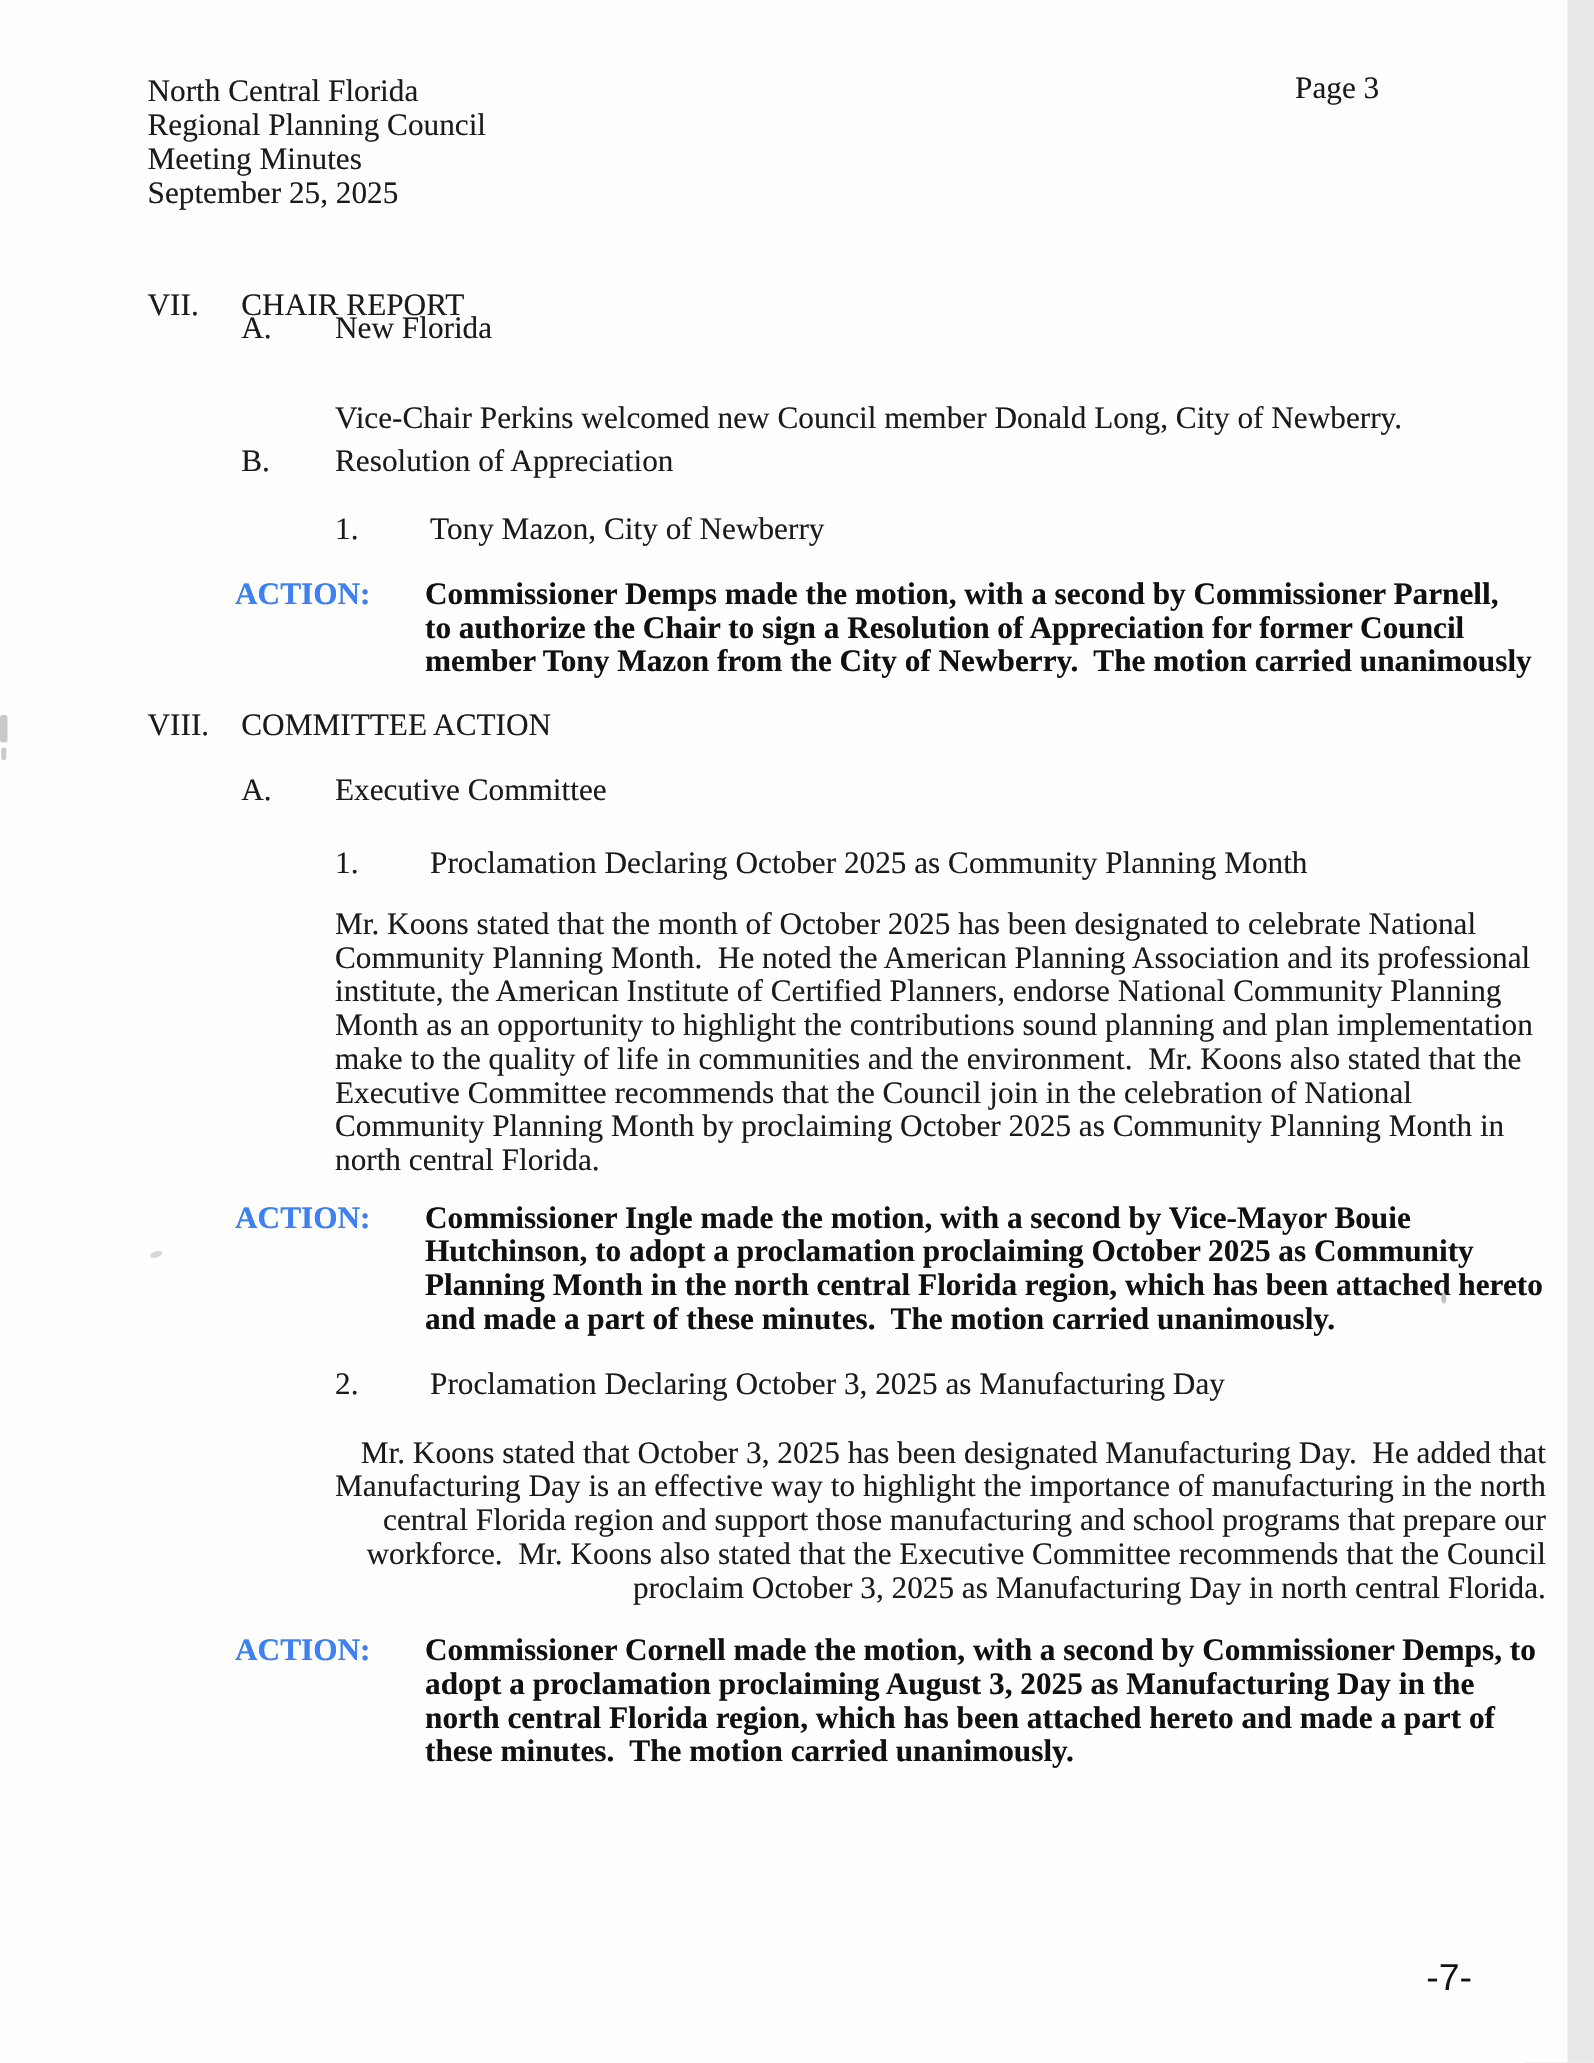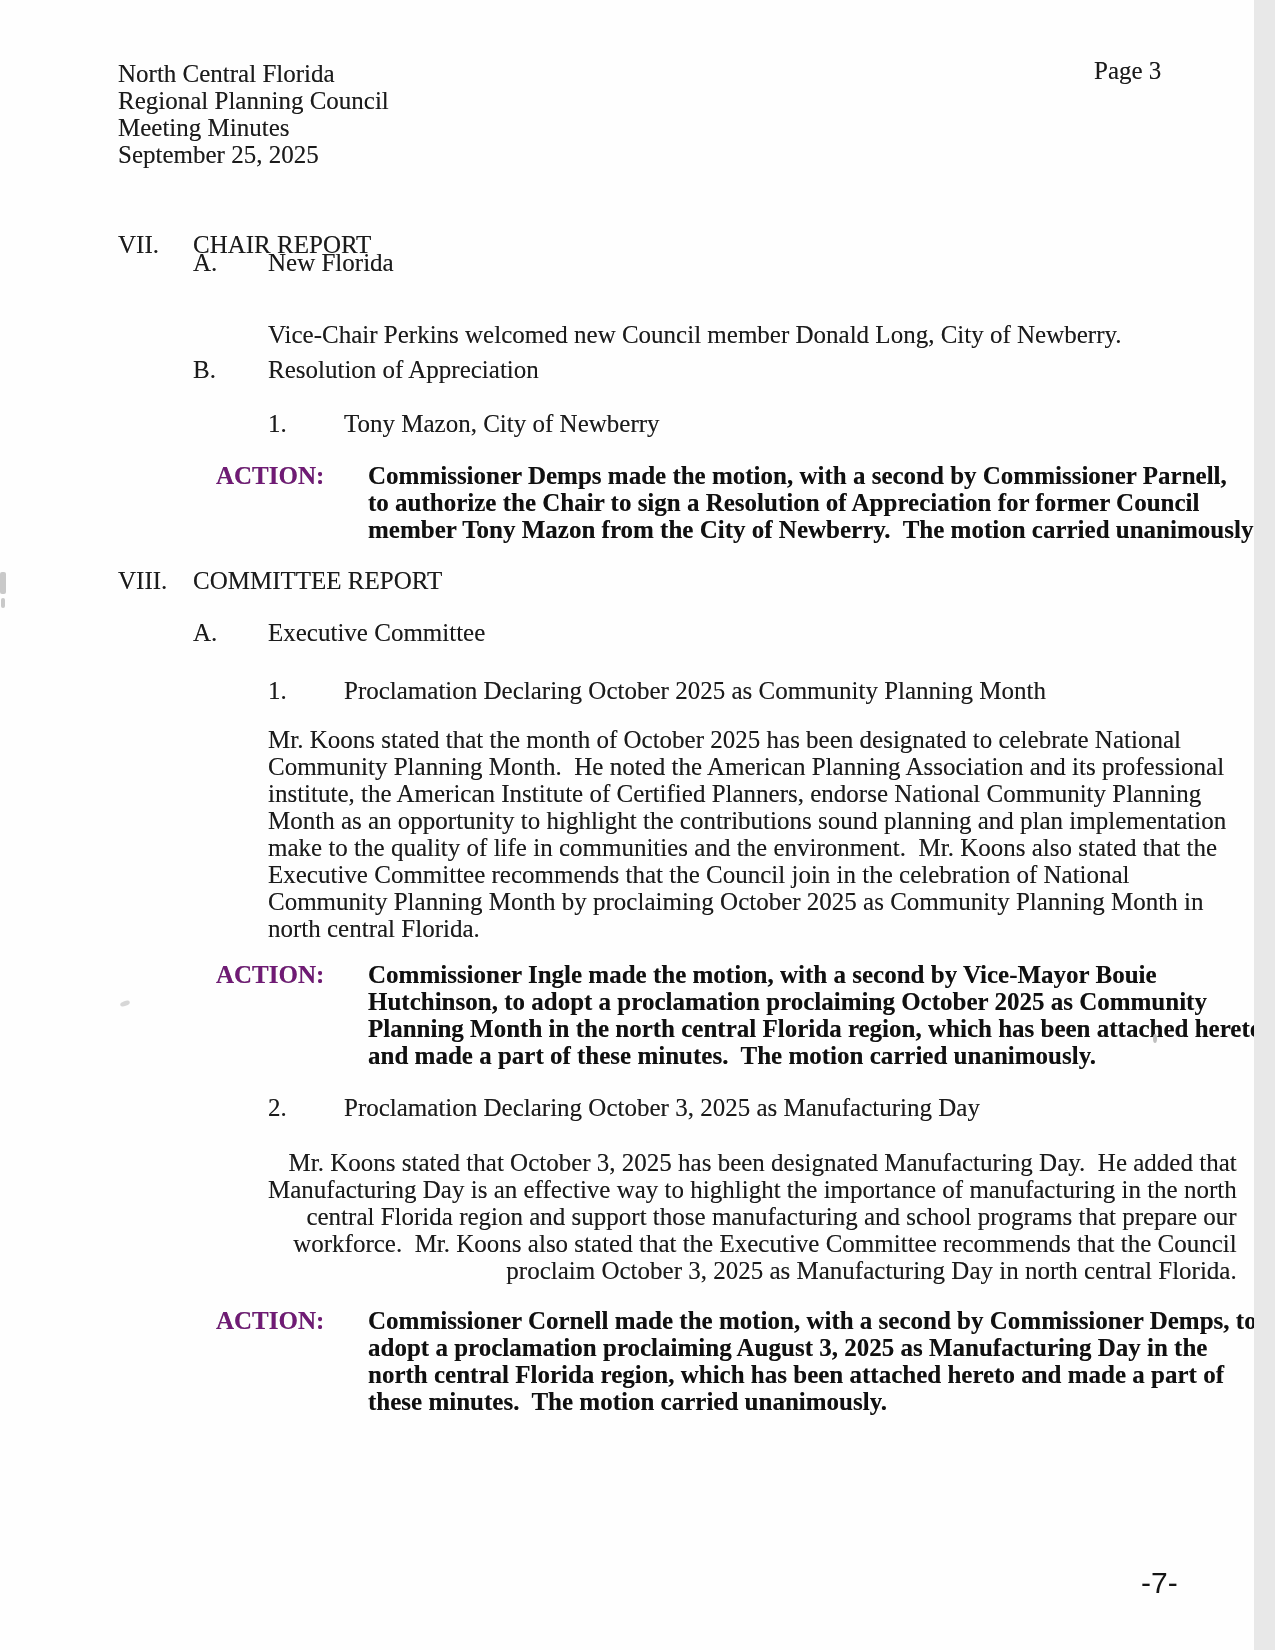--- a/index.html
+++ b/index.html
@@ -14,42 +14,42 @@
   .abs{position:absolute;}
   .txt{
     font-size:25px;line-height:27px;
     white-space:pre;
     text-shadow:0 0 .4px rgba(20,20,20,.45);
   }
   .row{display:flex;}
   .num-col{width:75px;flex:0 0 75px;}
   .letter-col{width:75px;flex:0 0 75px;}
   .sub-col{width:76px;flex:0 0 76px;}
-  .action-label-col{width:152px;flex:0 0 152px;font-weight:bold;color:#701a75;margin-left:28px;}
+  .action-label-col{width:152px;flex:0 0 152px;font-weight:bold;color:#3b82f6;}
   .bold{font-weight:bold;color:#101010;}
   .footer-num{
     font-family:"Liberation Sans", sans-serif;
     font-size:30px;line-height:30px;color:#141414;
     text-shadow:none;
   }
   
   .scan-streak{background:#c9c9c9;border-radius:2px;}
   .scan-speck{background:#d7d7d7;border-radius:50%;}
 </style>
 </head>
 <body>
 
 <div class="page">
 
   <div class="abs txt" style="left:118px;top:60px;">North Central Florida
 Regional Planning Council
 Meeting Minutes
 September 25, 2025</div>
 
-  <div class="abs txt" style="left:1094px;top:57px;">Page 3</div>
+  <div class="abs txt" style="left:1036px;top:57px;">Page 3</div>
 
   <div class="abs txt row" style="left:118px;top:197px;margin-top:34px;">
     <span class="num-col">VII.</span>
     <span>CHAIR REPORT</span>
   </div>
 
   <div class="abs txt row" style="left:193px;top:249px;">
     <span class="letter-col">A.</span>
     <span>New Florida</span>
   </div>
@@ -68,21 +68,21 @@
 
   <div class="abs txt row" style="left:188px;top:462px;">
     <span class="action-label-col">ACTION:</span>
     <span class="bold">Commissioner Demps made the motion, with a second by Commissioner Parnell,
 to authorize the Chair to sign a Resolution of Appreciation for former Council
 member Tony Mazon from the City of Newberry.  The motion carried unanimously</span>
   </div>
 
   <div class="abs txt row" style="left:118px;top:567px;justify-content:flex-end;">
     <span class="num-col">VIII.</span>
-    <span>COMMITTEE REPORT</span>
+    <span>COMMITTEE ACTION</span>
   </div>
 
   <div class="abs txt row" style="left:193px;top:619px;">
     <span class="letter-col">A.</span>
     <span>Executive Committee</span>
   </div>
 
   <div class="abs txt row" style="left:268px;top:677px;">
     <span class="sub-col">1.</span>
     <span>Proclamation Declaring October 2025 as Community Planning Month</span>

